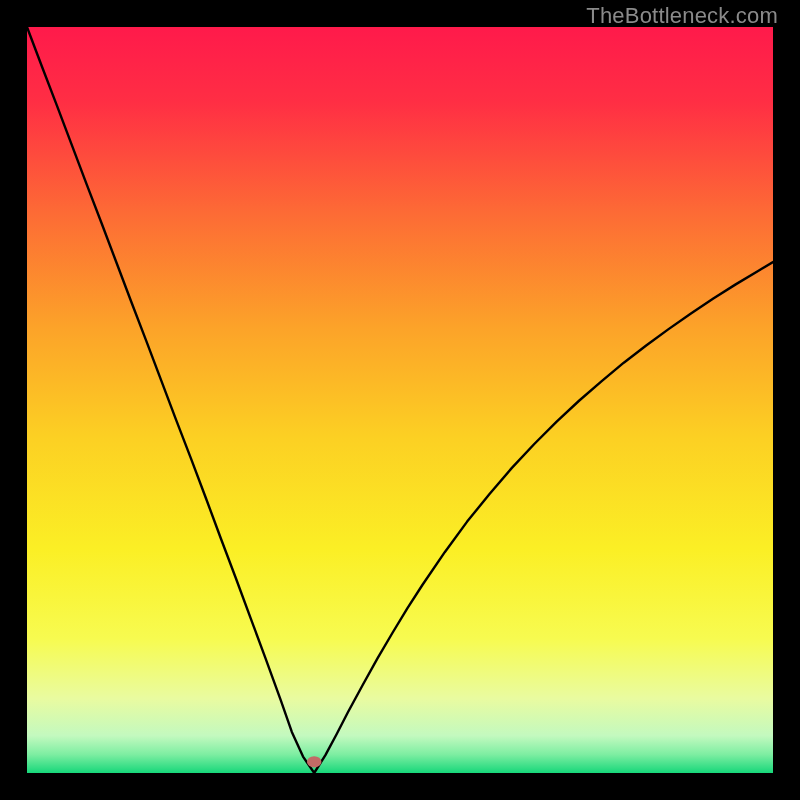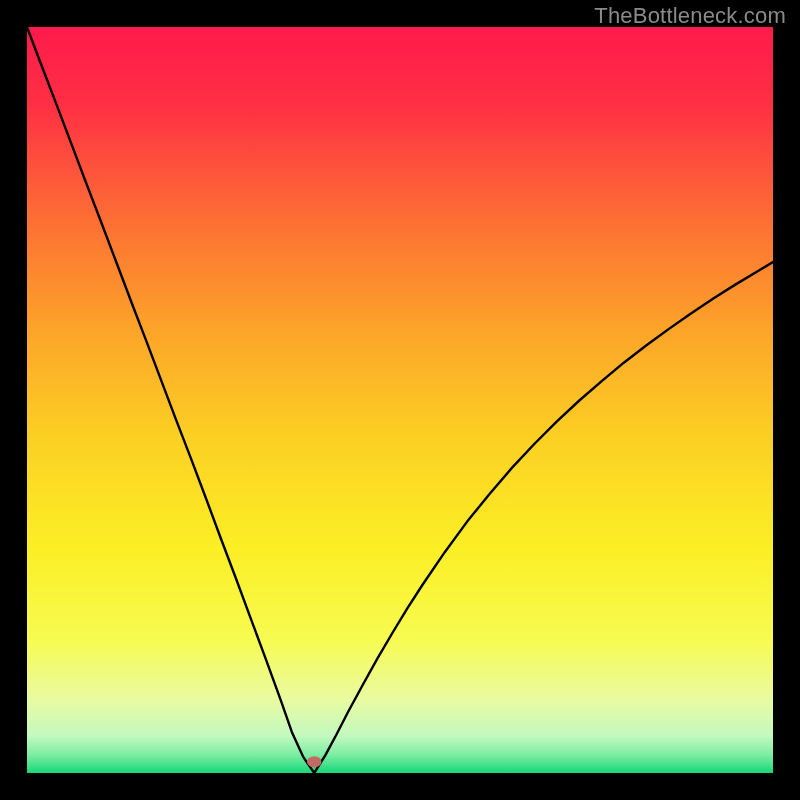--- a/index.html
+++ b/index.html
@@ -13,21 +13,21 @@
   }
   .outer {
     position: relative;
     width: 800px;
     height: 800px;
     background: #000;
   }
   .watermark {
     position: absolute;
     top: 3px;
-    right: 14px;
+    right: 22px;
     color: #8a8a8a;
     font-size: 22px;
     font-weight: 500;
     letter-spacing: 0.2px;
     z-index: 30;
   }
   svg.plot {
     position: absolute;
     left: 27px;
     top: 27px;

